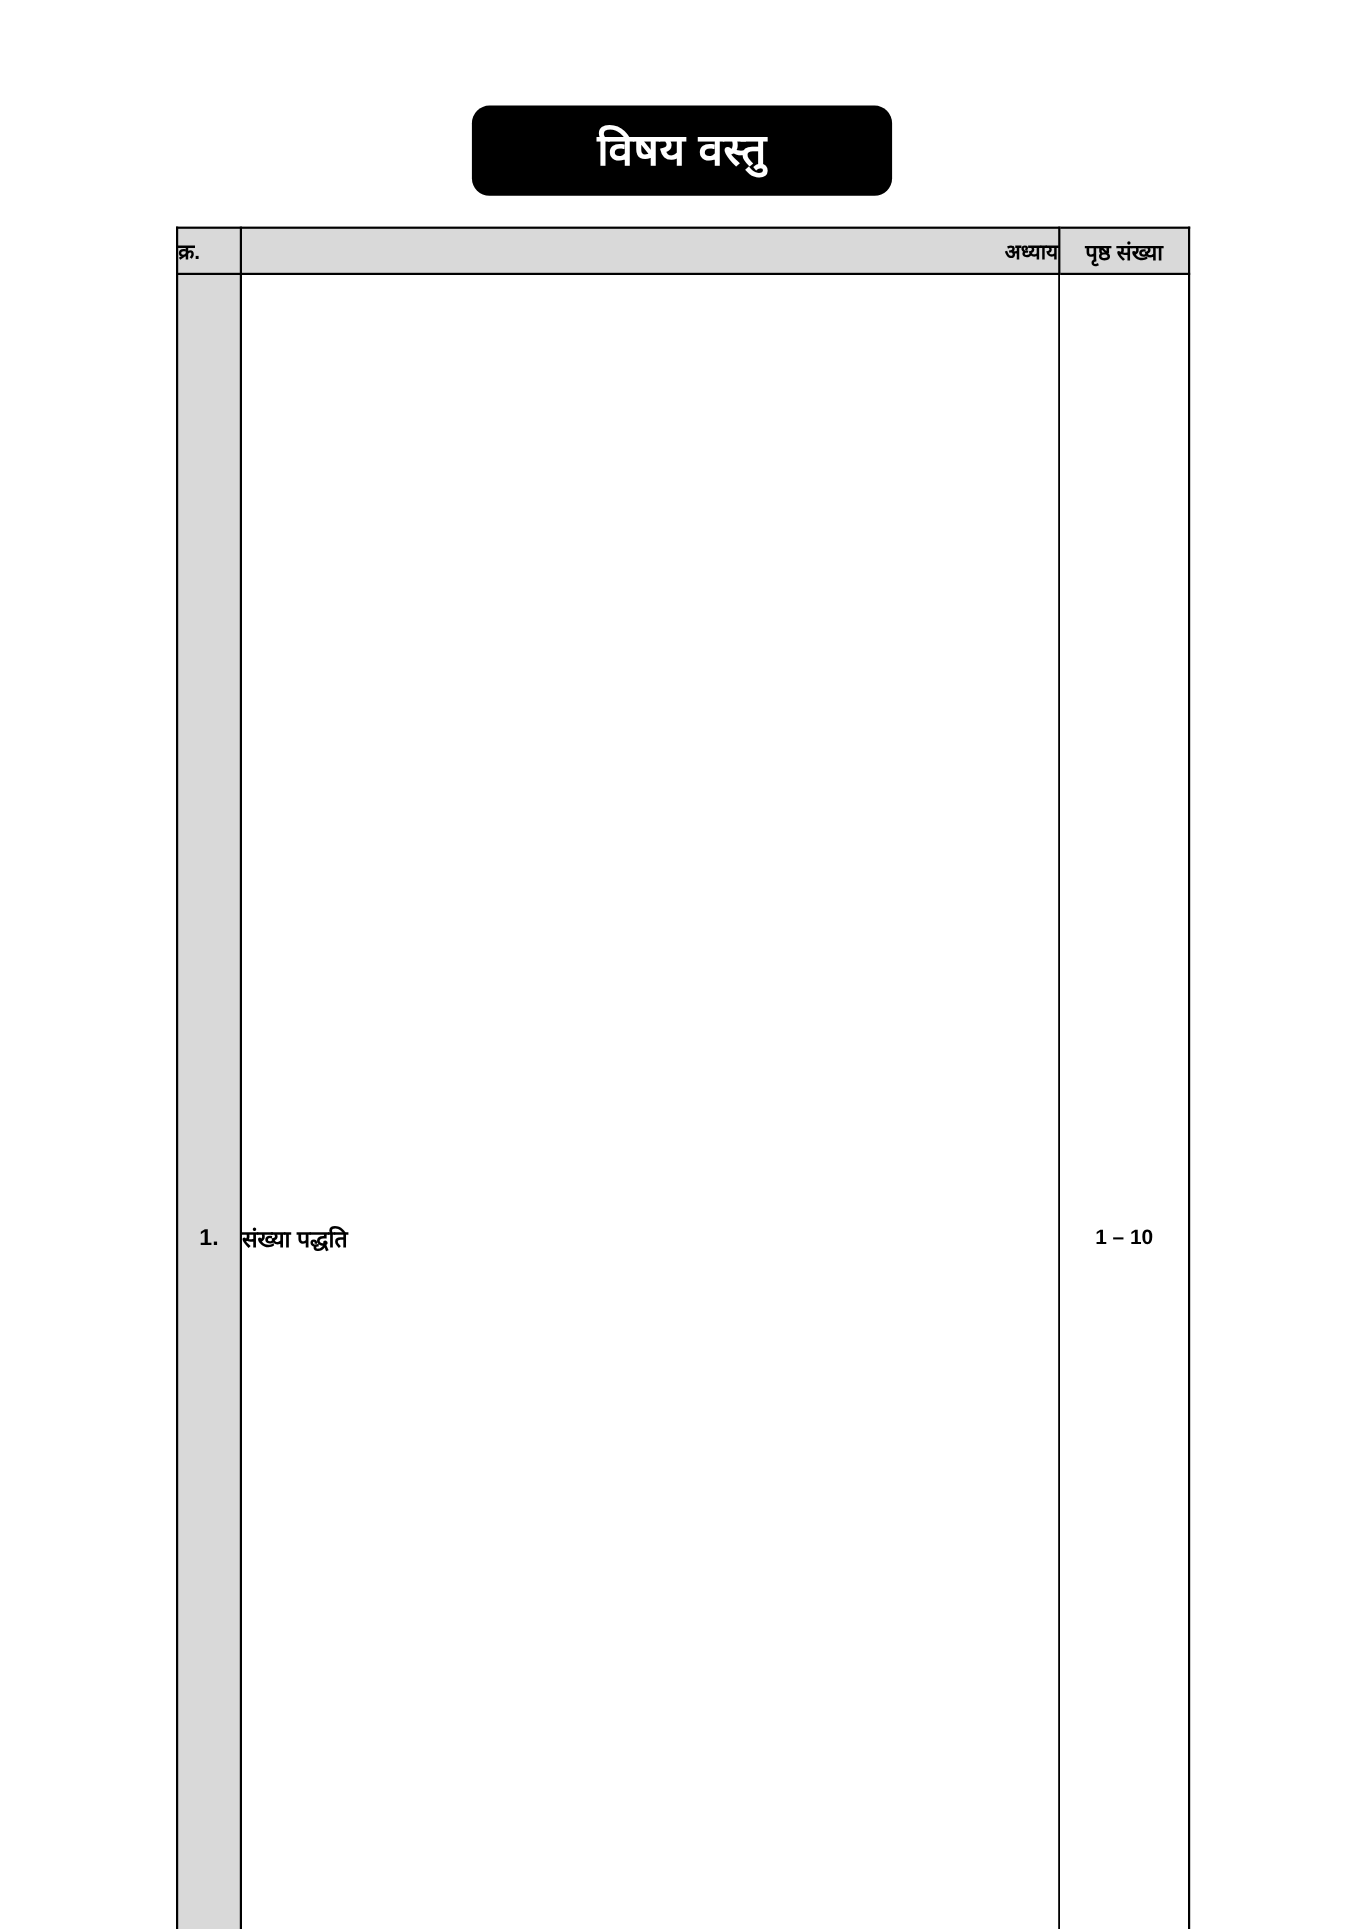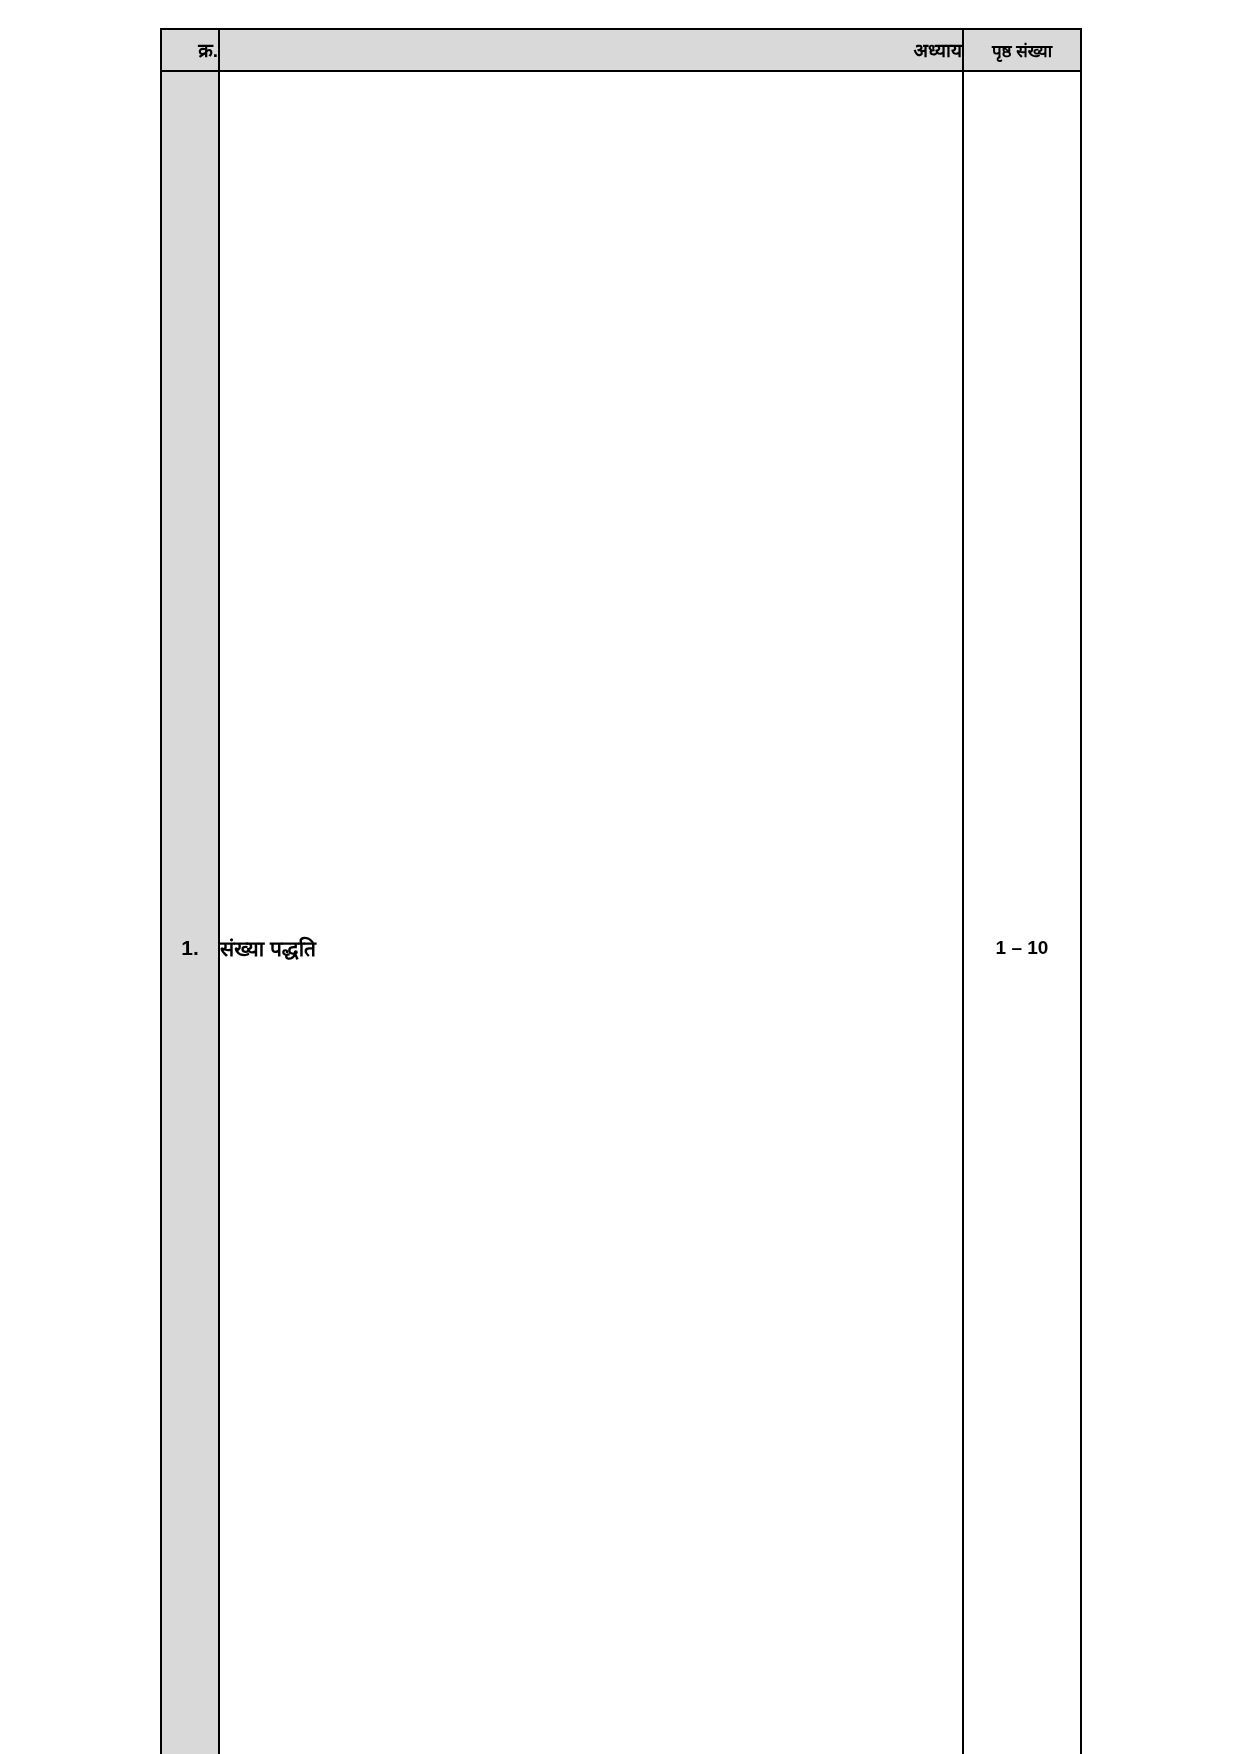--- a/index.html
+++ b/index.html
@@ -69,23 +69,23 @@
     padding: 0;
     vertical-align: middle;
   }
 
   thead th {
     background: #d9d9d9;
     height: 40px;
     font-size: 19px;
     font-weight: 700;
   }
-  th.h-sno  { text-align: right; }
+  th.h-sno  { text-align: left; }
   th.h-chap { text-align: right; }
-  th.h-page { text-align: center; font-size: 17px; }
+  th.h-page { text-align: center; font-size: 20px; }
 
   tbody tr { height: 42px; }
 
   td.sno {
     background: #d9d9d9;
     text-align: center;
     font-size: 21px;
     font-weight: 700;
   }
   td.chapter {
@@ -100,20 +100,25 @@
     text-align: center;
     font-size: 19px;
     font-weight: 700;
   }
 </style>
 </head>
 <body>
 
 <div class="page">
 
+  <div class="title-wrap">
+    <div class="title-banner">
+      <span class="title-text">विषय वस्तु</span>
+    </div>
+  </div>
 
   <div class="table-wrap">
     <table class="toc">
       <colgroup>
         <col class="c-sno">
         <col class="c-chap">
         <col class="c-page">
       </colgroup>
       <thead>
         <tr>

